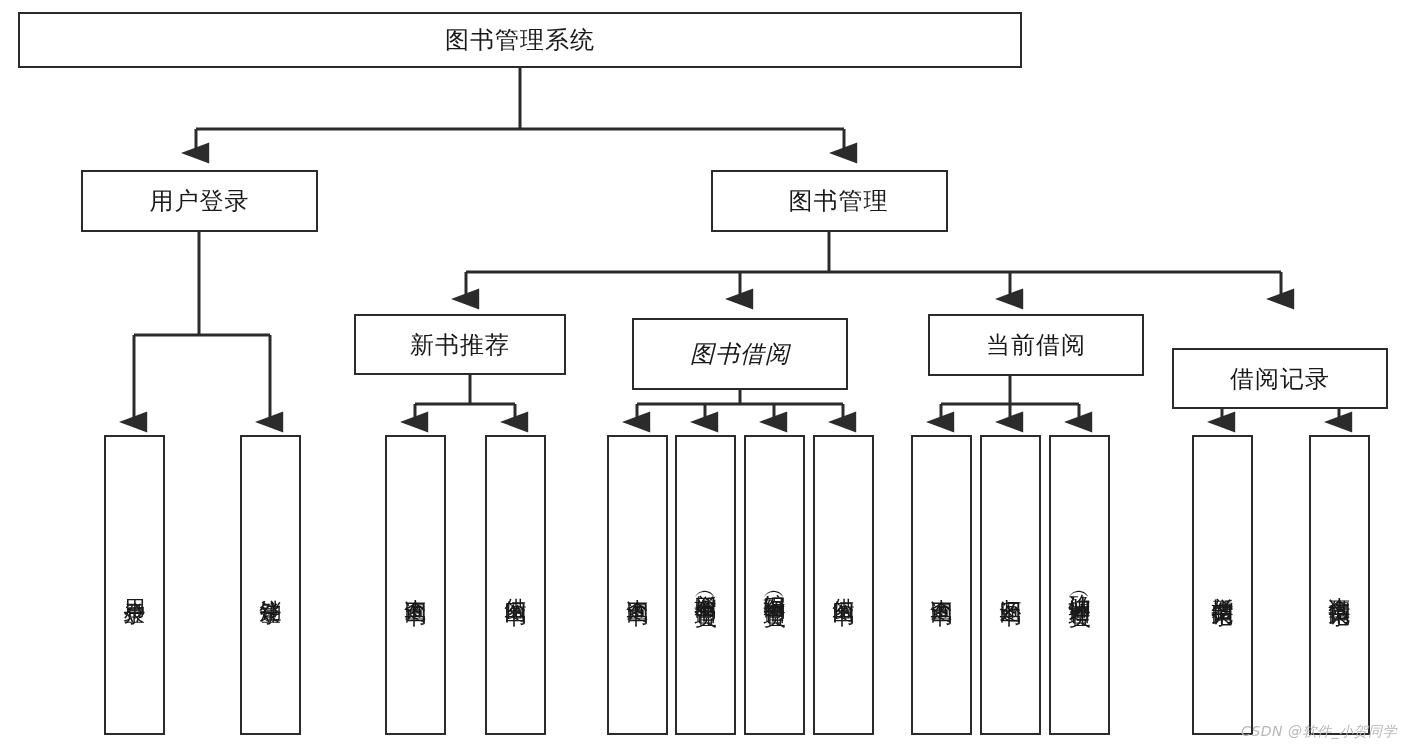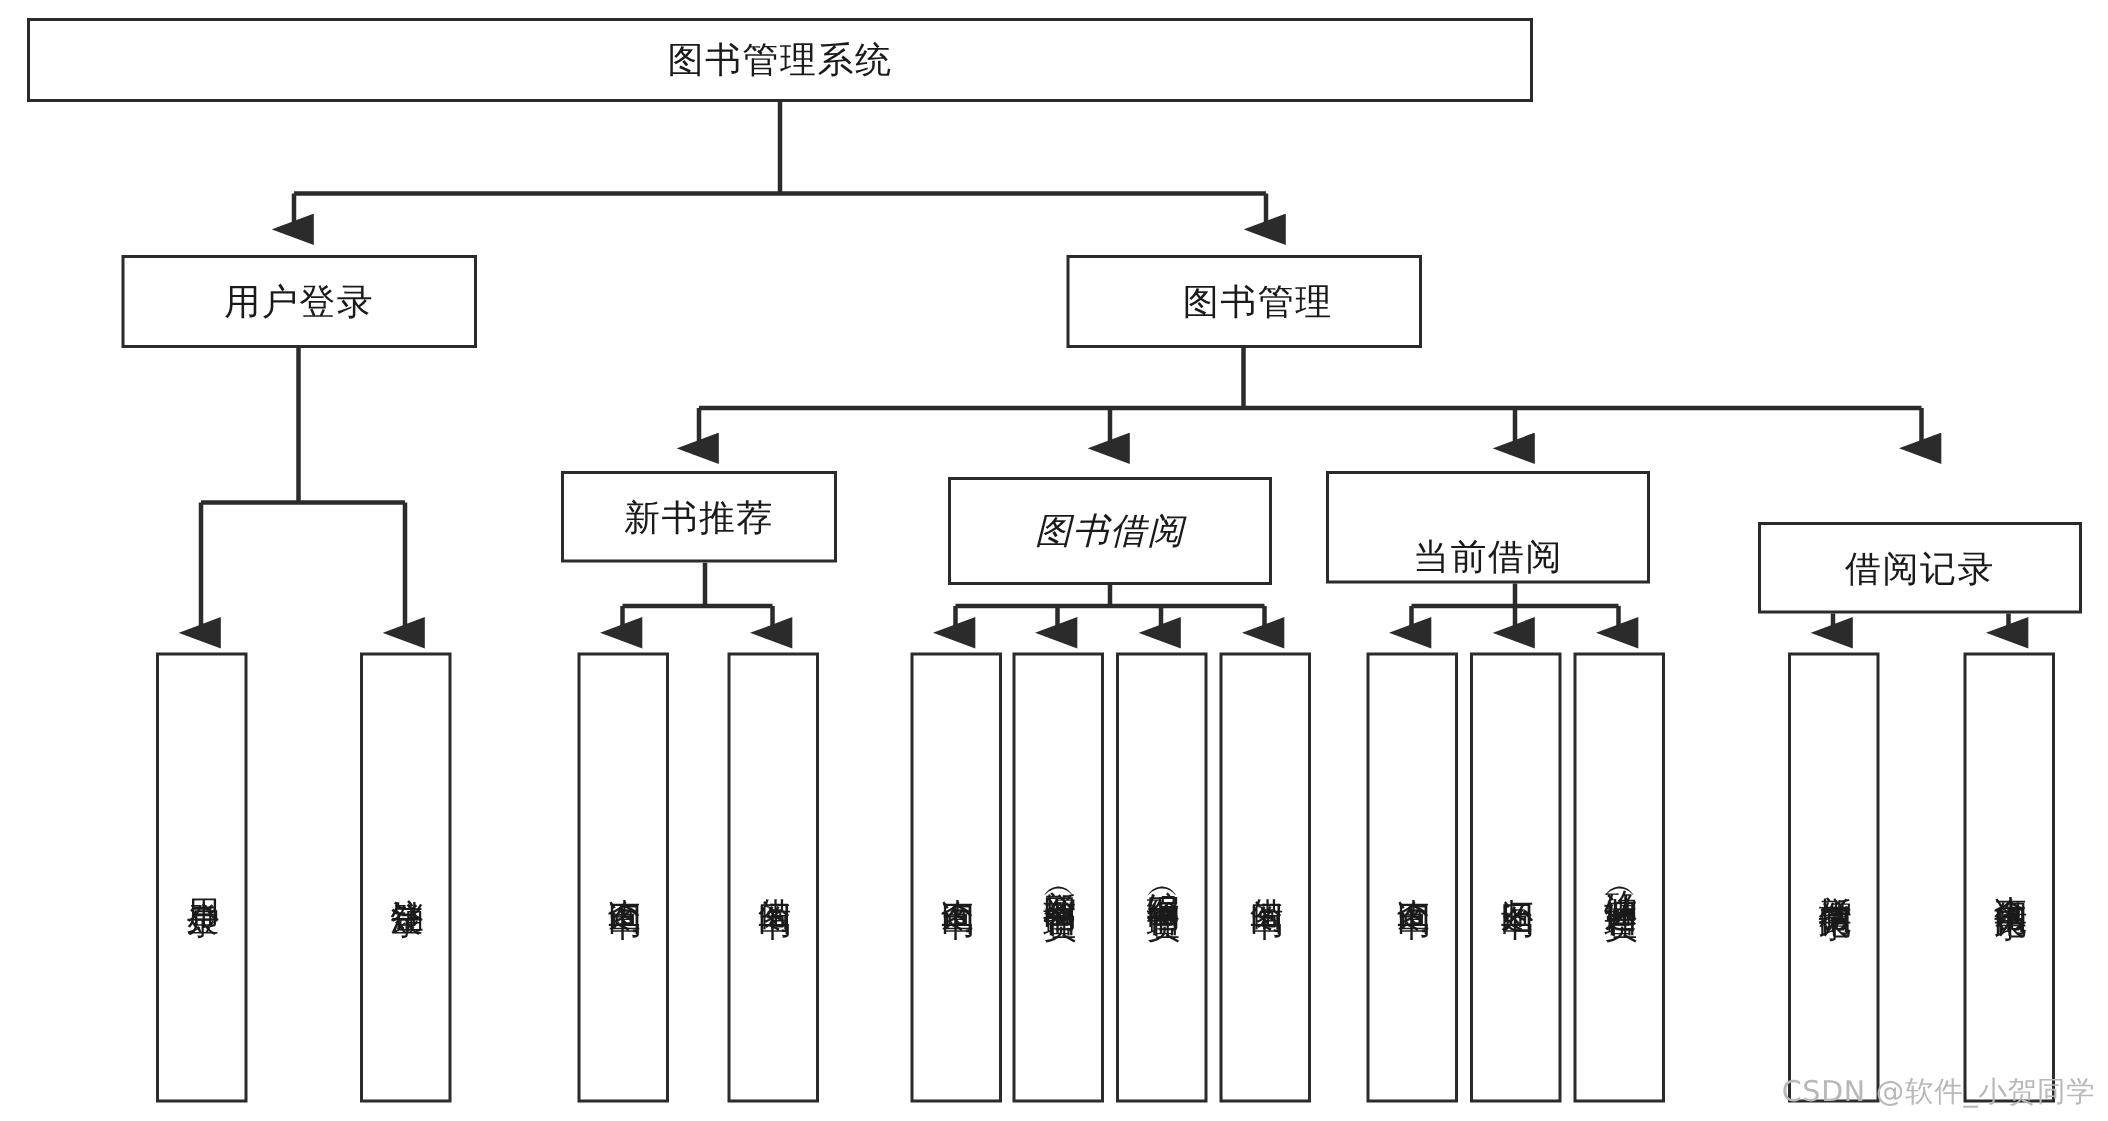--- a/index.html
+++ b/index.html
@@ -50,25 +50,26 @@
     text-align: center;
   }
   .node.vert .lbl {
     writing-mode: vertical-rl;
     text-orientation: upright;
   }
   #watermark {
     position: absolute;
     right: 8px;
     bottom: 6px;
-    font-size: 19px;
+    font-size: 14px;
     color: #b8b8b8;
     letter-spacing: 0.5px;
     white-space: nowrap;
     user-select: none;
+    font-style: italic;
   }
 </style>
 </head>
 <body>
 
 <div id="canvas">
 
   <svg id="edges" viewBox="0 0 1405 747" width="1405" height="747">
     <defs>
       <marker id="arrow" markerWidth="10" markerHeight="10" refX="3.2" refY="5" orient="auto" markerUnits="strokeWidth">
@@ -124,27 +125,27 @@
     <span class="lbl">图书管理系统</span>
   </div>
 
   <div class="node horiz" style="left:81px; top:170px; width:237px; height:62px;">
     <span class="lbl">用户登录</span>
   </div>
   <div class="node horiz" style="left:711px; top:170px; width:237px; height:62px;padding-left:18px;">
     <span class="lbl">图书管理</span>
   </div>
 
-  <div class="node horiz" style="left:374px; top:314px; width:184px; height:61px;text-align:right;">
+  <div class="node horiz" style="left:354px; top:314px; width:212px; height:61px;text-align:right;">
     <span class="lbl">新书推荐</span>
   </div>
   <div class="node horiz" style="left:632px; top:318px; width:216px; height:72px;font-style:italic;">
     <span class="lbl">图书借阅</span>
   </div>
-  <div class="node horiz" style="left:884px; top:314px; width:216px; height:75px;align-items:flex-end;">
+  <div class="node horiz" style="left:928px; top:314px; width:216px; height:62px;">
     <span class="lbl">当前借阅</span>
   </div>
   <div class="node horiz" style="left:1172px; top:314px; width:216px; height:61px;margin-top:34px;">
     <span class="lbl">借阅记录</span>
   </div>
 
   <div class="node vert" style="left:104px; top:435px; width:61px; height:300px;">
     <span class="lbl">用户登录</span>
   </div>
   <div class="node vert" style="left:240px; top:435px; width:61px; height:300px;">

